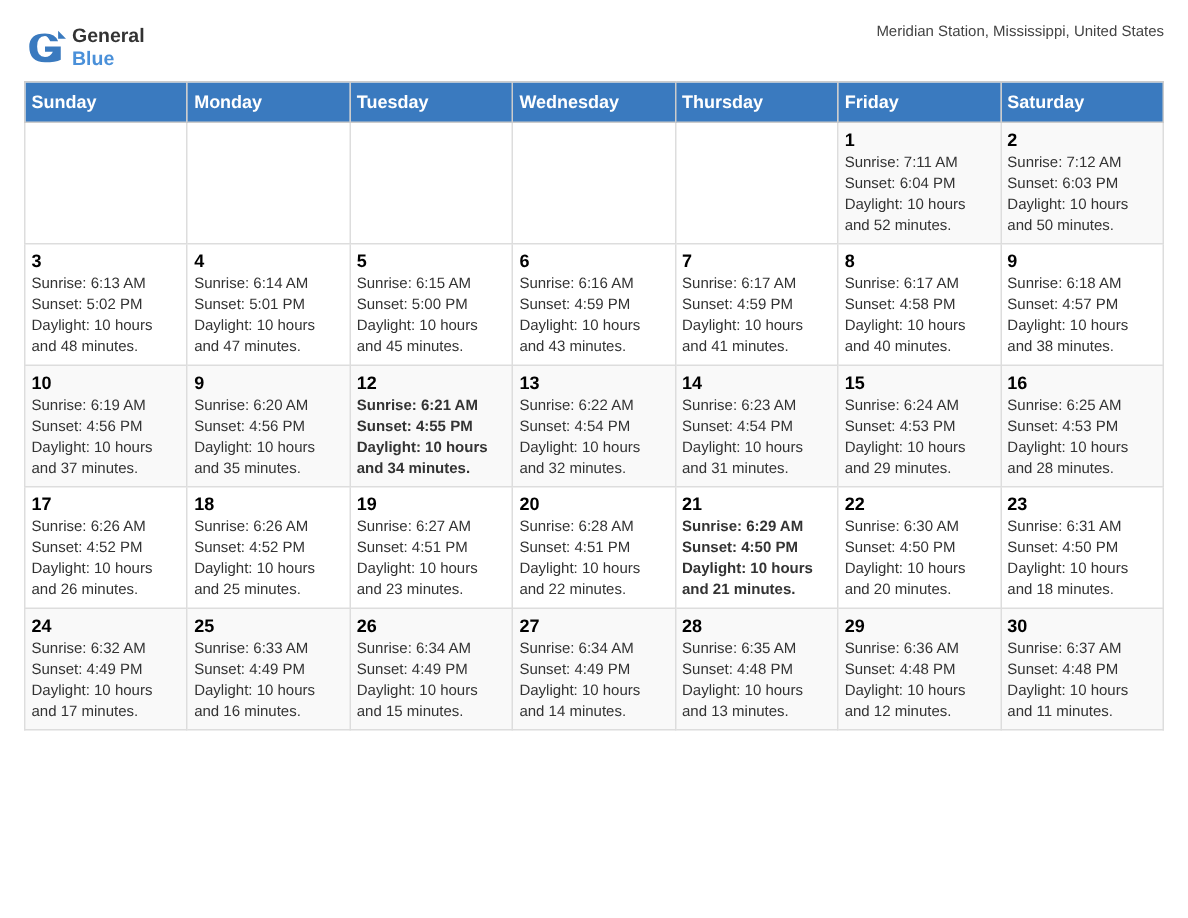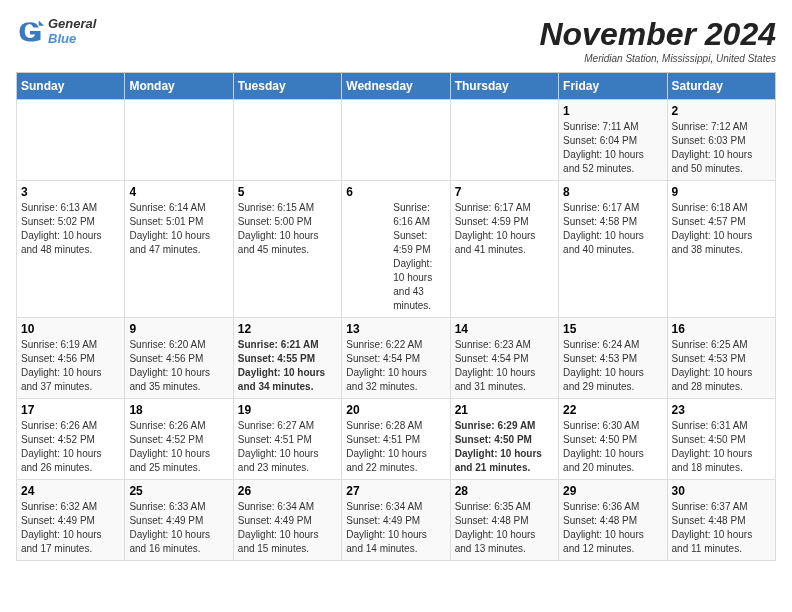--- a/index.html
+++ b/index.html
@@ -8,21 +8,20 @@
       background: #fff;
       width: 792px;
       min-height: 612px;
       padding: 16px;
     }
     .header-section {
       display: flex;
       justify-content: space-between;
       align-items: flex-start;
       margin-bottom: 8px;
-      font-style: italic;
     }
     .logo {
       display: flex;
       align-items: center;
       gap: 4px;
     }
     .logo-text {
       display: flex;
       flex-direction: column;
       font-size: 13px;
@@ -96,21 +95,20 @@
       <rect x="0" y="0" width="32" height="32" fill="white"></rect>
       <path d="M4 16 Q4 6 16 6 Q24 6 26 12 L20 12 Q18 8 16 8 Q10 8 10 16 Q10 24 16 24 Q20 24 22 20 L16 20 L16 16 L28 16 L28 26 Q24 28 16 28 Q4 28 4 16Z" fill="#3a7abf"></path>
       <polygon points="26,4 32,10 26,10" fill="#3a7abf"></polygon>
     </svg>
     <div class="logo-text">
       <span>General</span>
       <span>Blue</span>
     </div>
   </div>
   <div class="title-block">
-    <div class="month-title">November 2024</div>
     <div class="location">Meridian Station, Mississippi, United States</div>
   </div>
 </div>
 
 <table>
   <thead>
     <tr>
     <th>Sunday</th>
         <th>Monday</th>
         <th>Tuesday</th>
@@ -154,21 +152,21 @@
 Daylight: 10 hours and 47 minutes.</div>
         </td>
         <td>
           <span class="day-num">5</span>
           <div class="day-info" style="white-space: pre-line;">Sunrise: 6:15 AM
 Sunset: 5:00 PM
 Daylight: 10 hours and 45 minutes.</div>
         </td>
         <td>
           <span class="day-num">6</span>
-          <div class="day-info" style="white-space: pre-line; margin-left: 47px;">Sunrise: 6:16 AM
+          <div class="day-info" style="white-space: pre-line;">Sunrise: 6:16 AM
 Sunset: 4:59 PM
 Daylight: 10 hours and 43 minutes.</div>
         </td>
         <td>
           <span class="day-num">7</span>
           <div class="day-info" style="white-space: pre-line;">Sunrise: 6:17 AM
 Sunset: 4:59 PM
 Daylight: 10 hours and 41 minutes.</div>
         </td>
         <td>

